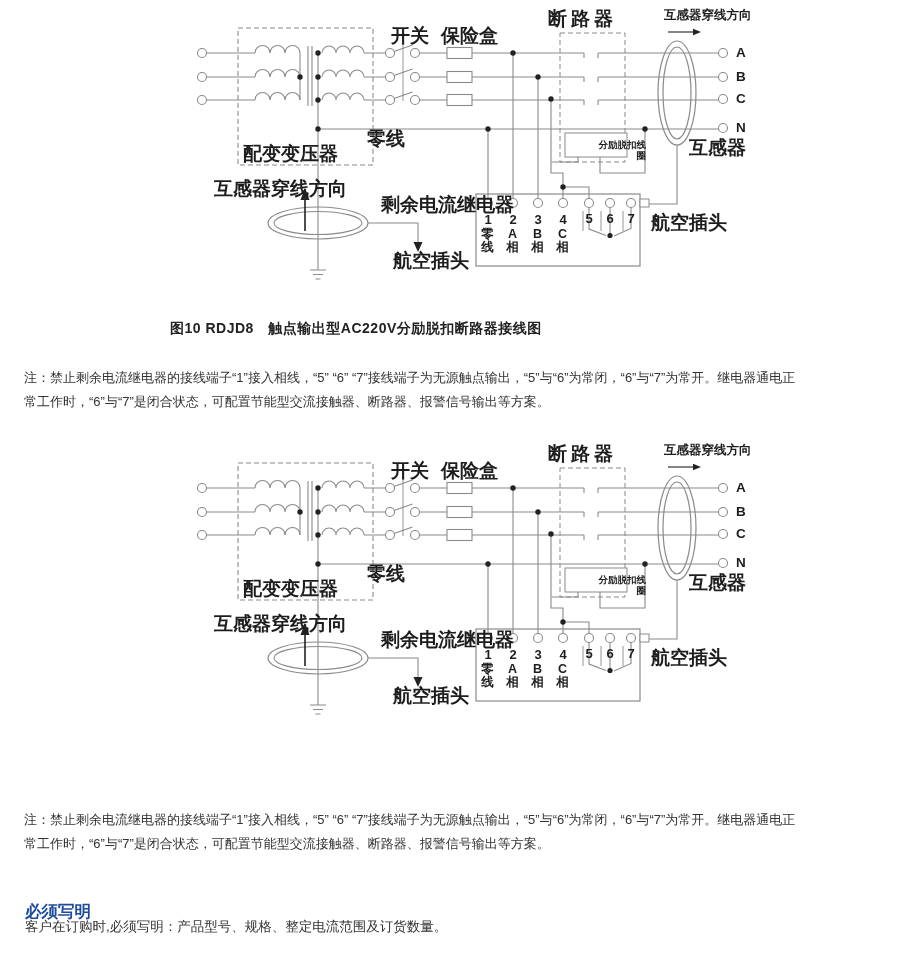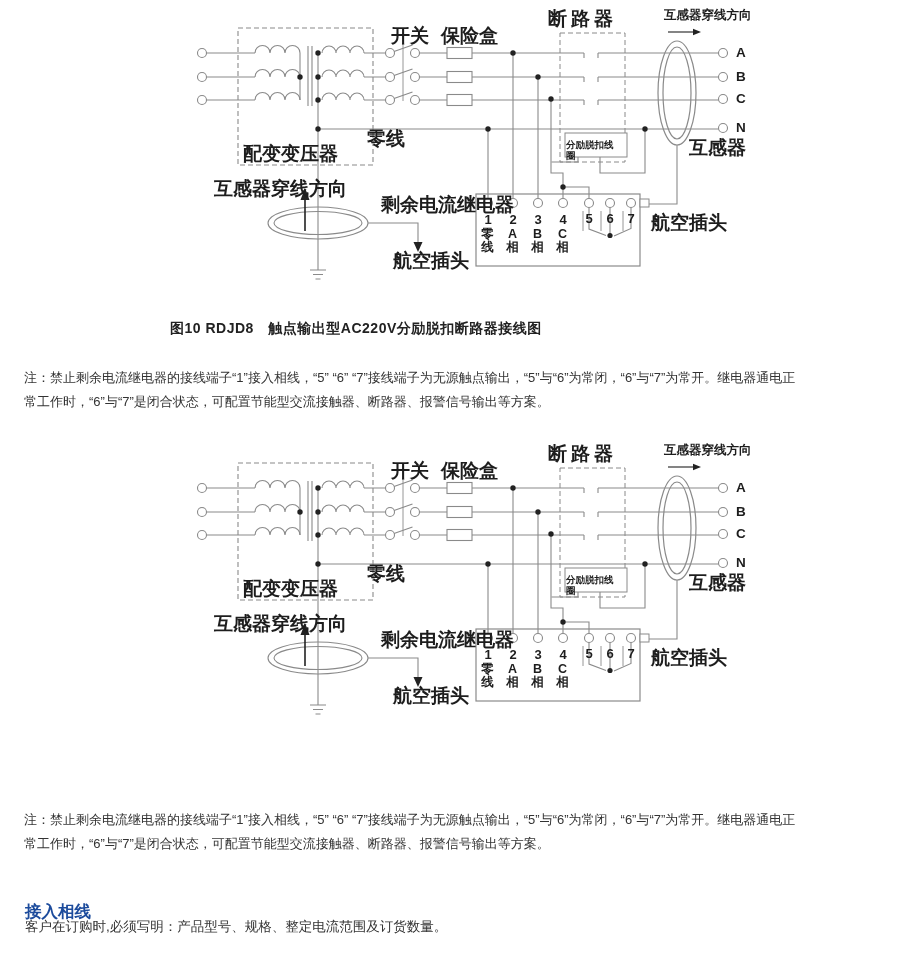--- a/index.html
+++ b/index.html
@@ -1,21 +1,21 @@
 <!DOCTYPE html>
 <html><head>
 <meta charset="utf-8">
 <style>
   html,body{margin:0;padding:0;background:#ffffff;}
   body{font-family:"Liberation Sans","DejaVu Sans",sans-serif;color:#1f1f1f;}
   .page{position:relative;width:920px;height:967px;background:#fff;overflow:hidden;}
   .diagram-slot{position:absolute;left:0;width:920px;height:300px;}
   .circuit{position:absolute;left:0;top:0;}
   .dlabel{position:absolute;font-size:19px;font-weight:600;color:#1d1d1d;white-space:nowrap;line-height:14px;}
-  .coil-label{position:absolute;font-size:9.5px;font-weight:600;color:#1d1d1d;width:48px;text-align:left;line-height:11px;}
+  .coil-label{position:absolute;font-size:9.5px;font-weight:600;color:#1d1d1d;width:48px;text-align:right;line-height:11px;margin-left:32px;}
   .phase-label{position:absolute;font-size:13.5px;font-weight:600;color:#1d1d1d;}
   .t-num{position:absolute;width:16px;text-align:center;font-size:13px;font-weight:600;color:#1d1d1d;}
   .t-label{position:absolute;width:17px;text-align:center;font-size:12.5px;font-weight:600;
            line-height:12.5px;word-break:break-all;color:#1d1d1d;}
   .caption{position:absolute;left:170px;font-size:14px;font-weight:600;color:#222;white-space:nowrap;letter-spacing:.5px;}
   .note{position:absolute;left:24px;width:890px;font-size:13px;color:#333;line-height:24px;}
   .note-line{display:block;white-space:nowrap;}
   .order-heading{position:absolute;left:25px;margin:0;font-size:16.5px;font-weight:bold;white-space:nowrap;}
   .order-text{position:absolute;left:25px;font-size:13.5px;color:#333;white-space:nowrap;}
 </style>
@@ -342,16 +342,16 @@
   <div class="t-label" style="left:529px;top:228px">B相</div>
   <div class="t-label" style="left:554px;top:228px">C相</div>
 </div>
 
 
   <div class="note" style="top:808px">
     <span class="note-line">注：禁止剩余电流继电器的接线端子“1”接入相线，“5” “6” “7”接线端子为无源触点输出，“5”与“6”为常闭，“6”与“7”为常开。继电器通电正</span>
     <span class="note-line">常工作时，“6”与“7”是闭合状态，可配置节能型交流接触器、断路器、报警信号输出等方案。</span>
   </div>
 
-  <h2 class="order-heading" style="top: 901px; color: rgb(28, 75, 156);">接入相线</h2>
+  <h2 class="order-heading" style="top: 901px; color: rgb(28, 75, 156);">必须写明</h2>
   <div class="order-text" style="top:918px">客户在订购时,必须写明：产品型号、规格、整定电流范围及订货数量。</div>
 
 </div>
 
 </body></html>

